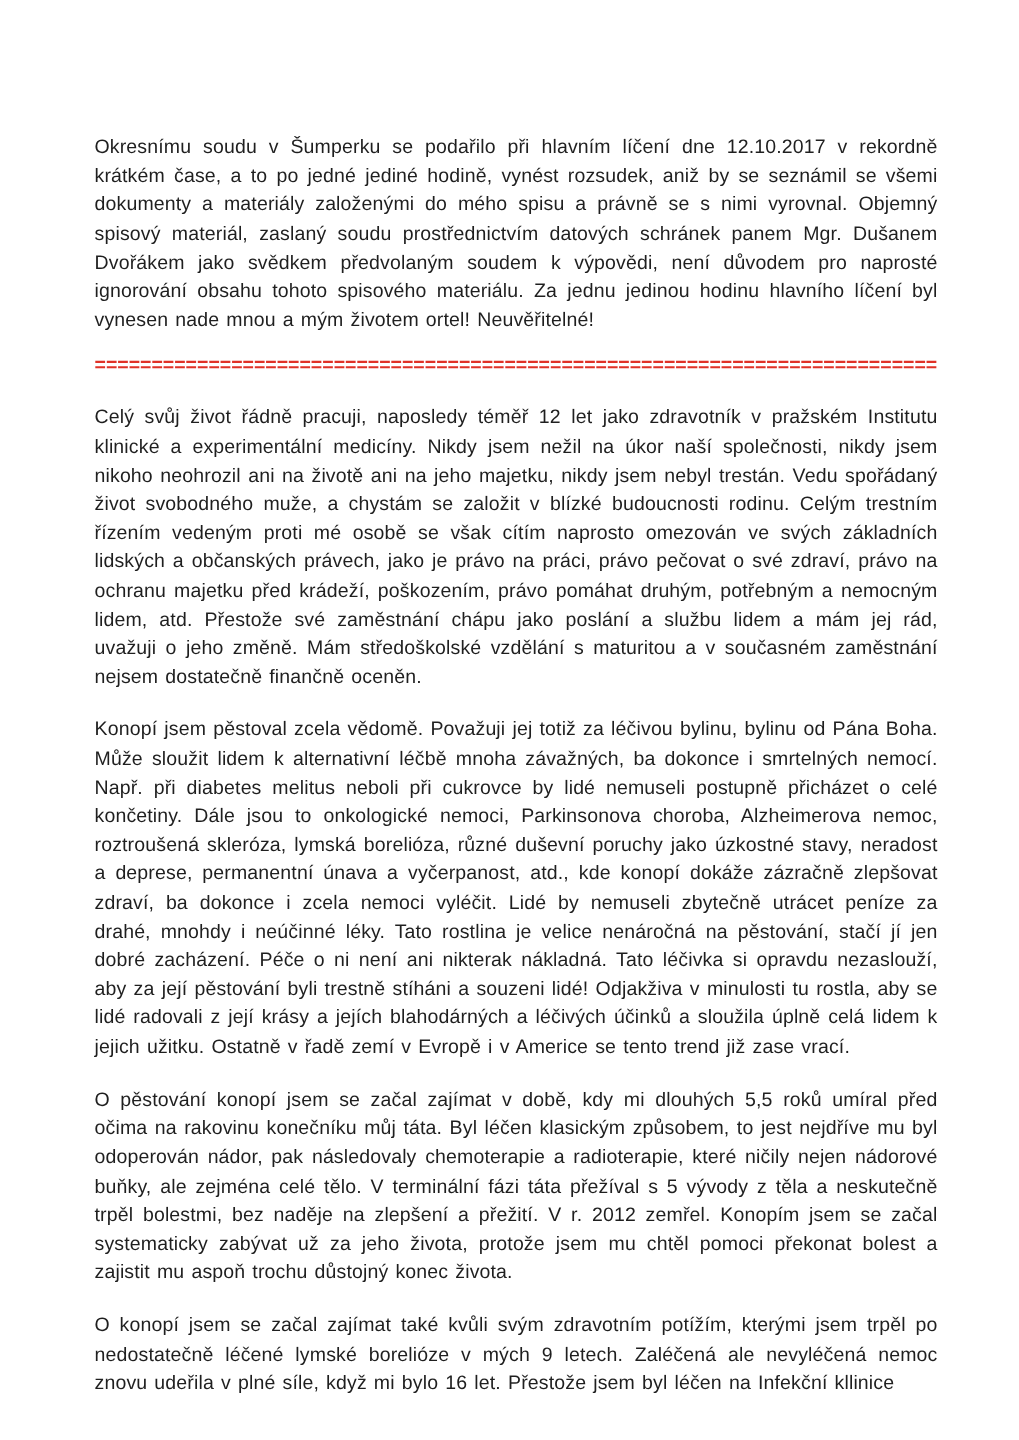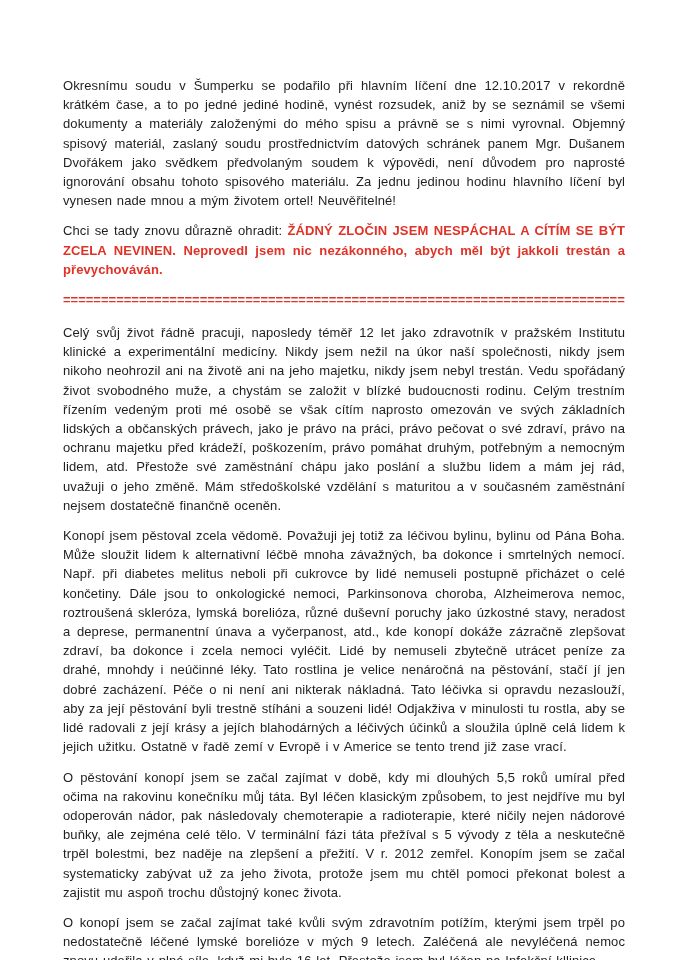--- a/index.html
+++ b/index.html
@@ -16,21 +16,21 @@
     overflow:hidden;
   }
   .page{
     position:absolute;left:0;top:0;width:679px;height:960px;
     background:var(--paper);
   }
   .content{
     position:absolute;left:63px;top:72px;width:562px;
   }
   .para{
-    margin:4px 0 11px 0;
+    margin:16px 0 11px 0;
     font-size:13px;
     line-height:19.2px;
     text-align:justify;
     letter-spacing:.1px;
     word-spacing:1px;
   }
   .red{
     color:var(--red);
     font-weight:bold;
   }
@@ -47,21 +47,20 @@
   }
 </style>
 </head>
 <body>
 
 <div class="page">
   <div class="content">
 
     <p class="para">Okresnímu soudu v Šumperku se podařilo při hlavním líčení dne 12.10.2017 v rekordně krátkém čase, a to po jedné jediné hodině, vynést rozsudek, aniž by se seznámil se všemi dokumenty a materiály založenými do mého spisu a právně se s nimi vyrovnal. Objemný spisový materiál, zaslaný soudu prostřednictvím datových schránek panem Mgr. Dušanem Dvořákem jako svědkem předvolaným soudem k výpovědi, není důvodem pro naprosté ignorování obsahu tohoto spisového materiálu. Za jednu jedinou hodinu hlavního líčení byl vynesen nade mnou a mým životem ortel! Neuvěřitelné!</p>
 
-    <p class="para"><span>Chci se tady znovu důrazně ohradit: </span><span class="red">ŽÁDNÝ ZLOČIN JSEM NESPÁCHAL A CÍTÍM SE BÝT ZCELA NEVINEN.</span><span class="red"> Neprovedl jsem nic nezákonného, abych měl být jakkoli trestán a převychováván.</span></p>
 
     <p class="divider">============================================================================</p>
 
     <p class="para">Celý svůj život řádně pracuji, naposledy téměř 12 let jako zdravotník v pražském Institutu klinické a experimentální medicíny. Nikdy jsem nežil na úkor naší společnosti, nikdy jsem nikoho neohrozil ani na životě ani na jeho majetku, nikdy jsem nebyl trestán. Vedu spořádaný život svobodného muže, a chystám se založit v blízké budoucnosti rodinu. Celým trestním řízením vedeným proti mé osobě se však cítím naprosto omezován ve svých základních lidských a občanských právech, jako je právo na práci, právo pečovat o své zdraví, právo na ochranu majetku před krádeží, poškozením, právo pomáhat druhým, potřebným a nemocným lidem, atd. Přestože své zaměstnání chápu jako poslání a službu lidem a mám jej rád, uvažuji o jeho změně. Mám středoškolské vzdělání s maturitou a v současném zaměstnání nejsem dostatečně finančně oceněn.</p>
 
     <p class="para">Konopí jsem pěstoval zcela vědomě. Považuji jej totiž za léčivou bylinu, bylinu od Pána Boha. Může sloužit lidem k alternativní léčbě mnoha závažných, ba dokonce i smrtelných nemocí. Např. při diabetes melitus neboli při cukrovce by lidé nemuseli postupně přicházet o celé končetiny. Dále jsou to onkologické nemoci, Parkinsonova choroba, Alzheimerova nemoc, roztroušená skleróza, lymská borelióza, různé duševní poruchy jako úzkostné stavy, neradost a deprese, permanentní únava a vyčerpanost, atd., kde konopí dokáže zázračně zlepšovat zdraví, ba dokonce i zcela nemoci vyléčit. Lidé by nemuseli zbytečně utrácet peníze za drahé, mnohdy i neúčinné léky. Tato rostlina je velice nenáročná na pěstování, stačí jí jen dobré zacházení. Péče o ni není ani nikterak nákladná. Tato léčivka si opravdu nezaslouží, aby za její pěstování byli trestně stíháni a souzeni lidé! Odjakživa v minulosti tu rostla, aby se lidé radovali z její krásy a jejích blahodárných a léčivých účinků a sloužila úplně celá lidem k jejich užitku. Ostatně v řadě zemí v Evropě i v Americe se tento trend již zase vrací.</p>
 
     <p class="para">O pěstování konopí jsem se začal zajímat v době, kdy mi dlouhých 5,5 roků umíral před očima na rakovinu konečníku můj táta. Byl léčen klasickým způsobem, to jest nejdříve mu byl odoperován nádor, pak následovaly chemoterapie a radioterapie, které ničily nejen nádorové buňky, ale zejména celé tělo. V terminální fázi táta přežíval s 5 vývody z těla a neskutečně trpěl bolestmi, bez naděje na zlepšení a přežití. V r. 2012 zemřel. Konopím jsem se začal systematicky zabývat už za jeho života, protože jsem mu chtěl pomoci překonat bolest a zajistit mu aspoň trochu důstojný konec života.</p>
 
     <p class="para">O konopí jsem se začal zajímat také kvůli svým zdravotním potížím, kterými jsem trpěl po nedostatečně léčené lymské borelióze v mých 9 letech. Zaléčená ale nevyléčená nemoc znovu udeřila v plné síle, když mi bylo 16 let. Přestože jsem byl léčen na Infekční kllinice</p>

